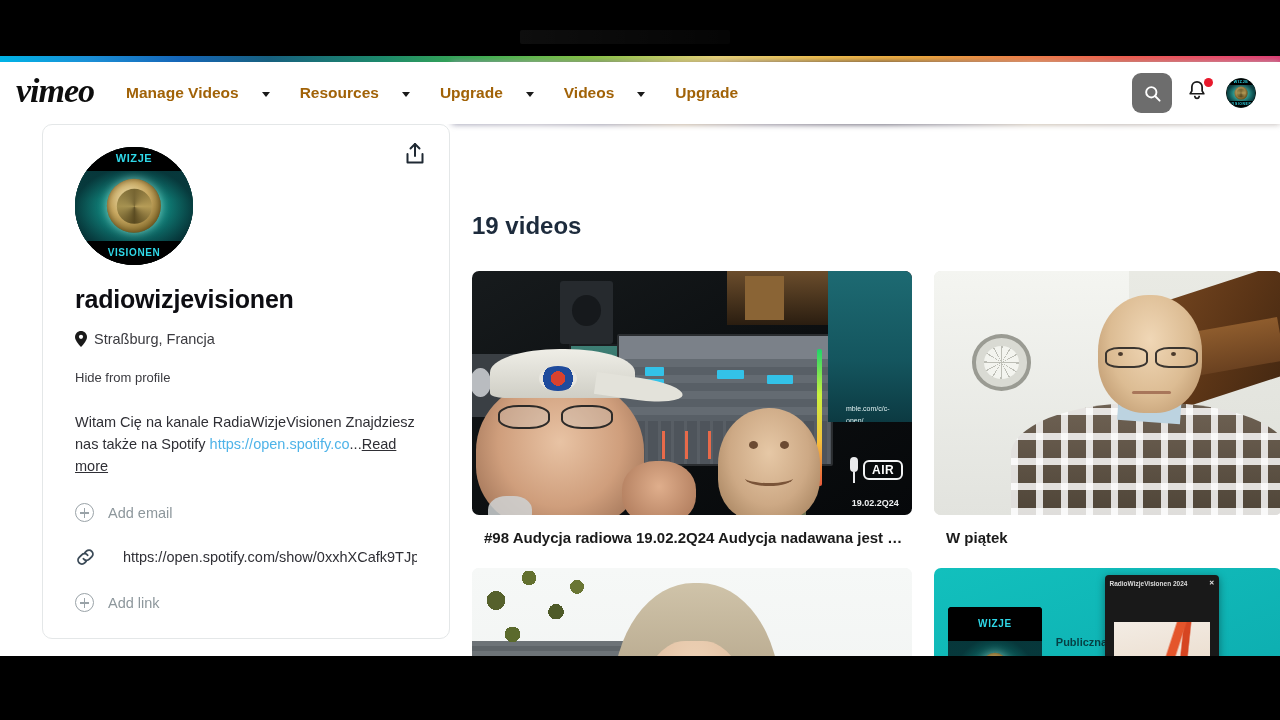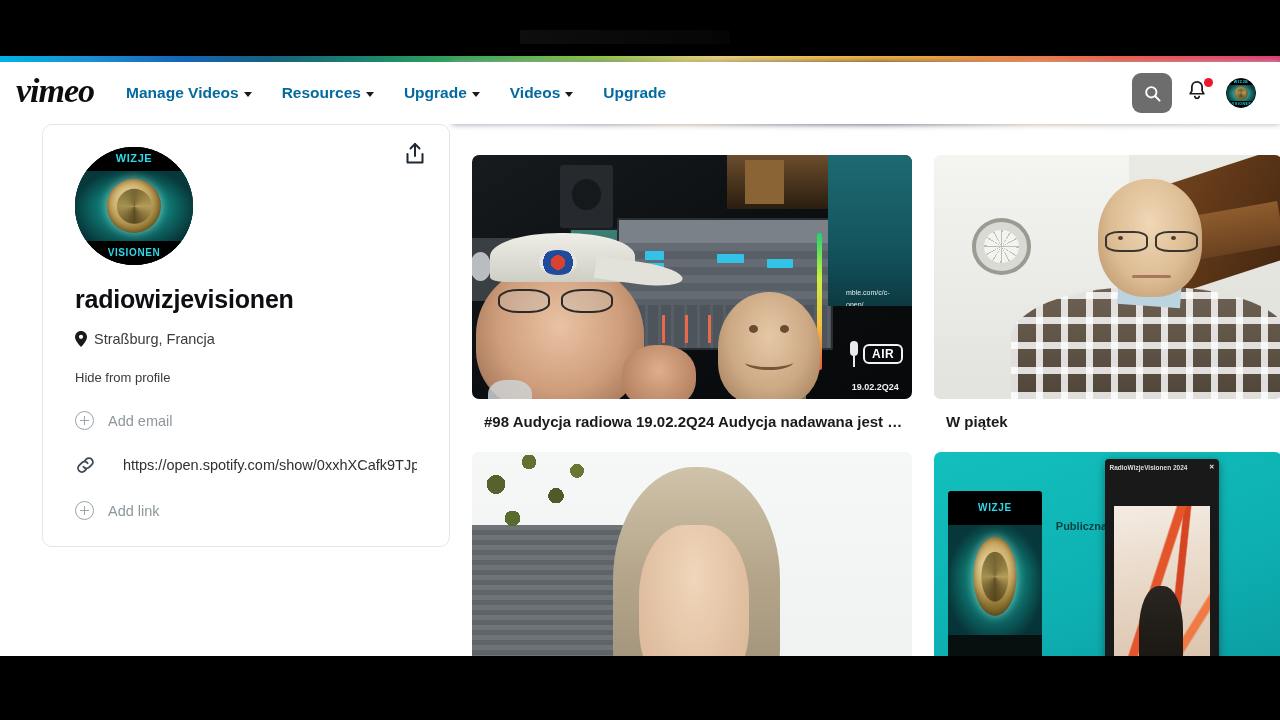--- a/index.html
+++ b/index.html
@@ -40,22 +40,22 @@
   
   .header {
     position:absolute; left:0; top:6px; width:1280px; height:62px;
     background:#fff; display:flex; align-items:center; padding:0 16px;
   }
   .logo { font-family:"Liberation Serif", serif; font-size:34px; font-weight:700;
           font-style:italic; letter-spacing:-1px; color:#0d0d0d; margin-right:18px;
           position:relative; top:-2px; }
   .nav { display:flex; align-items:center; gap:2px; }
   .nav-item {
-    display:flex; align-items:center; gap:5px;
-    font-size:15.5px; font-weight:700; color:#0369a1;
+    display:flex; align-items:center; gap:23px;
+    font-size:15.5px; font-weight:700; color:#a16207;
     padding:8px 14px; cursor:pointer; white-space:nowrap;
   }
   .caret { width:0; height:0; border-left:4px solid transparent; border-right:4px solid transparent;
            border-top:5px solid #1a1a1a; position:relative; top:1px; }
   .header-right { margin-left:auto; display:flex; align-items:center; gap:14px; padding-right:8px; }
   .search-btn {
     width:40px; height:40px; border-radius:9px; background:#6d6d6d;
     display:flex; align-items:center; justify-content:center; cursor:pointer;
   }
   .bell-wrap { position:relative; width:26px; height:28px; cursor:pointer; }
@@ -477,20 +477,23 @@
         <div class="loc-row">
           <svg width="12" height="16" viewBox="0 0 12 16">
             <path d="M6 0C2.7 0 0 2.7 0 6c0 4.2 6 10 6 10s6-5.8 6-10c0-3.3-2.7-6-6-6z" fill="#1a1a1a"></path>
             <circle cx="6" cy="5.8" r="2.1" fill="#ffffff"></circle>
           </svg>
           <span class="loc-txt">Straßburg, Francja</span>
         </div>
 
         <div class="hide-link">Hide from profile</div>
 
+        <div class="bio">
+          <span>Witam Cię na kanale RadiaWizjeVisionen Znajdziesz nas także na Spotify </span><a href="#">https://open.spotify.co</a><span>...</span><span class="read-more">Read more</span>
+        </div>
 
         <div class="add-row">
           <span class="plus-circle"></span>
           <span class="add-txt">Add email</span>
         </div>
 
         <div class="link-row">
           <svg width="24" height="20" viewBox="0 0 26 22" fill="none" stroke="#3b4a57" stroke-width="2.2">
             <path d="M10 13a4.6 4.6 0 0 0 7 .6l3-3a4.6 4.6 0 0 0-6.5-6.5l-1.7 1.7" stroke-linecap="round"></path>
             <path d="M15 9a4.6 4.6 0 0 0-7-.6l-3 3A4.6 4.6 0 0 0 11.5 18l1.7-1.7" stroke-linecap="round"></path>
@@ -501,20 +504,21 @@
         <div class="add-row">
           <span class="plus-circle"></span>
           <span class="add-txt">Add link</span>
         </div>
       </div>
 
     </div>
 
     <div class="right-col">
 
+      <div class="videos-title">19 videos</div>
 
       <div class="grid">
 
         <div class="vid-card">
           <div class="thumb t1">
             <div class="shelf"></div>
             <div class="shelf2"></div>
             <div class="speaker"></div>
             <div class="deck"></div>
             <div class="monitor2"></div>

